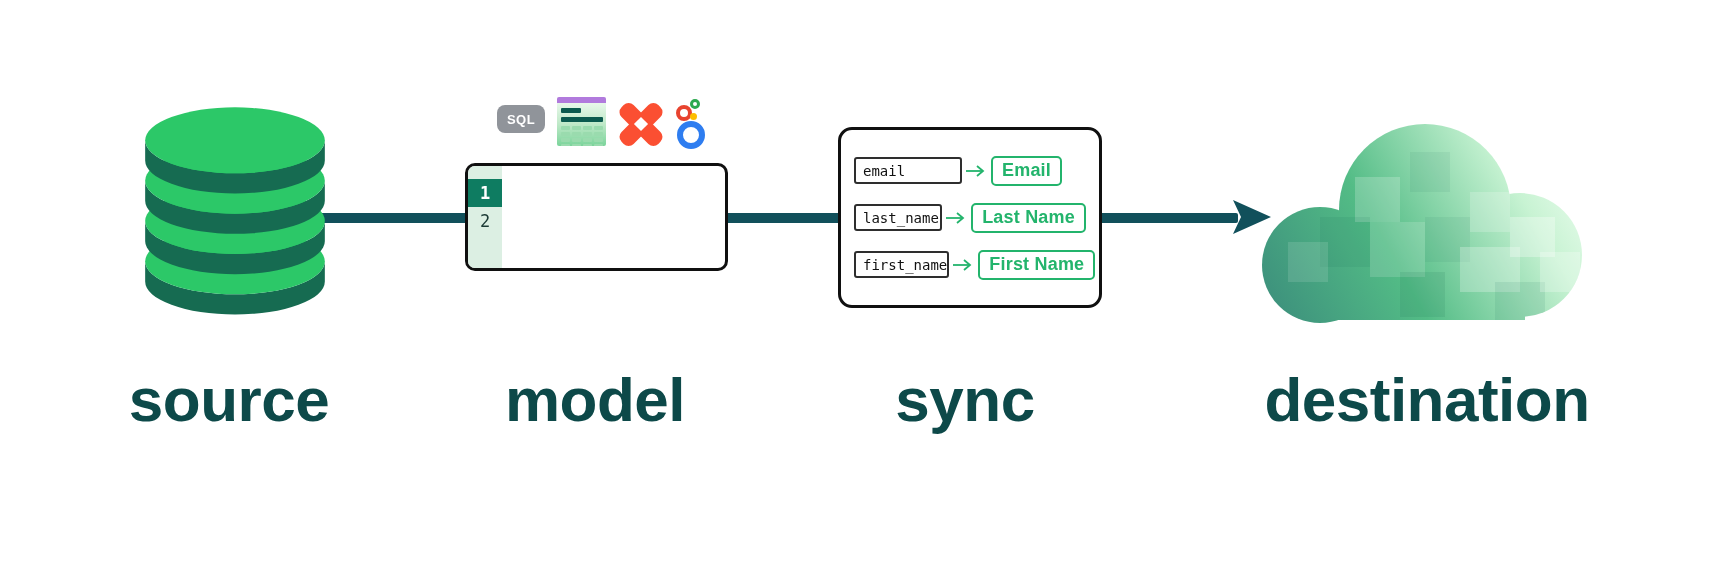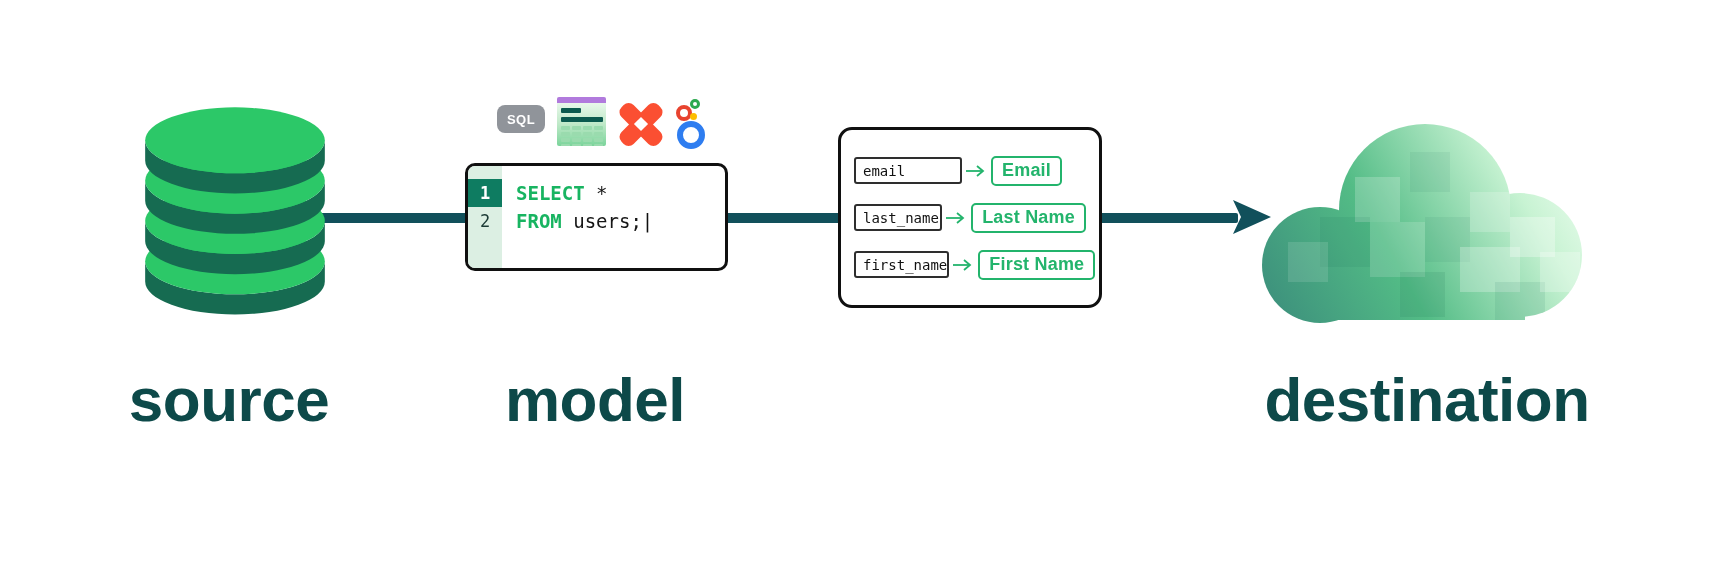--- a/index.html
+++ b/index.html
@@ -154,24 +154,20 @@
     <div class="lk lk-green"></div>
     <div class="lk lk-red"></div>
     <div class="lk lk-yellow"></div>
     <div class="lk lk-blue"></div>
   </div>
 
   <div class="model-box">
     <div class="gutter">
       <div class="ln active">1</div>
       <div class="ln">2</div>
-    </div>
-    <div class="code">
-      <div class="code-line"><span class="kw">SELECT</span><span> *</span></div>
-      <div class="code-line"><span class="kw">FROM</span><span> users;</span><span class="cursor">|</span></div>
     </div>
   </div>
 
   <div class="sync-box">
     <div class="map-row">
       <div class="field-box">email</div>
       <svg class="map-arrow" viewBox="0 0 24 14">
         <g stroke="#23b46c" stroke-width="1.8" fill="none">
           <line x1="1" y1="7" x2="17" y2="7"></line>
             <polyline points="12,2 18,7 12,12"></polyline>
@@ -233,15 +229,16 @@
       <rect x="200" y="125" width="60" height="45" fill="#ffffff" opacity="0.25"></rect>
       <rect x="250" y="95" width="45" height="40" fill="#ffffff" opacity="0.30"></rect>
       <rect x="235" y="160" width="50" height="40" fill="#176854" opacity="0.10"></rect>
       <rect x="28" y="120" width="40" height="40" fill="#ffffff" opacity="0.12"></rect>
       <rect x="280" y="130" width="40" height="40" fill="#ffffff" opacity="0.25"></rect>
     </g>
   </svg>
 
   <div class="stage-label label-model">model</div>
   <div class="stage-label label-source">source</div>
+  <div class="stage-label label-sync">sync</div>
   <div class="stage-label label-destination">destination</div>
 
 </div>
 
 </body></html>

